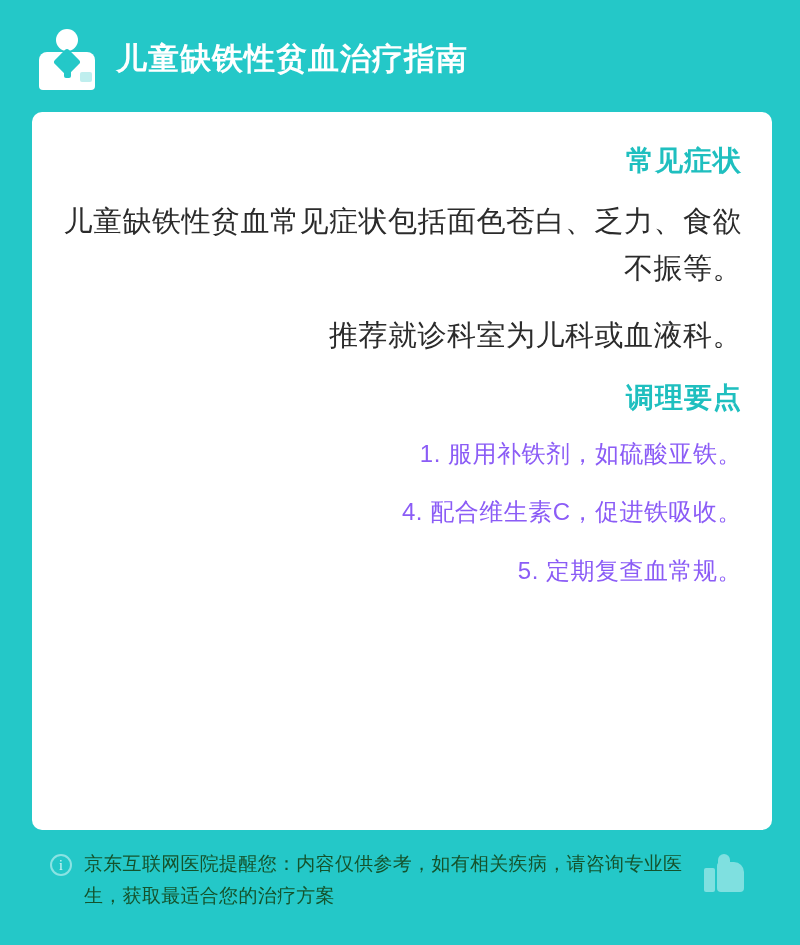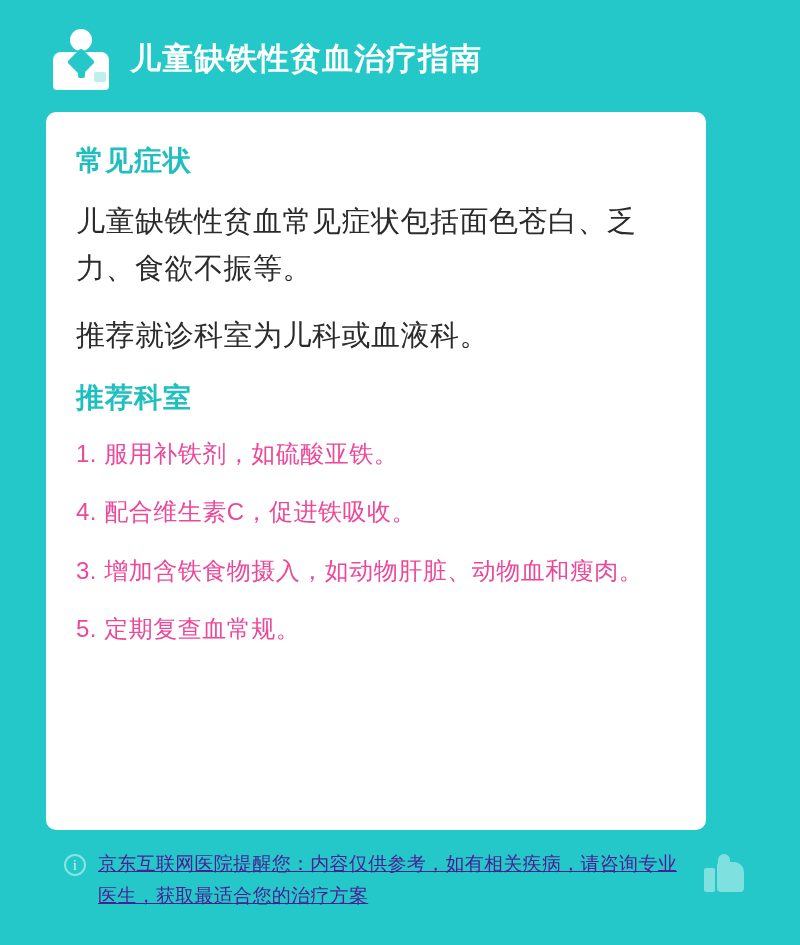--- a/index.html
+++ b/index.html
@@ -11,21 +11,21 @@
     height: 945px;
     background: #24c8c8;
     font-family: "Liberation Sans", sans-serif;
     overflow: hidden;
   }
   .page {
     position: relative;
     width: 800px;
     height: 945px;
     box-sizing: border-box;
-    padding: 28px 30px 0 46px;
+    padding: 28px 30px 0 32px;
   }
   .header {
     display: flex;
     align-items: flex-start;
     gap: 18px;
     padding-left: 4px;
     margin-bottom: 22px;
   }
   .doctor-icon {
     width: 62px;
@@ -39,22 +39,23 @@
     font-weight: bold;
     letter-spacing: 1px;
     padding-top: 12px;
     line-height: 1.2;
   }
   .card {
     background: #ffffff;
     border-radius: 10px;
     padding: 26px 30px 34px 30px;
     box-sizing: border-box;
-    width: 660px;
+    width: 740px;
     min-height: 718px;
+    text-align: right;
   }
   .section-title {
     color: #1fbfbf;
     font-size: 28px;
     font-weight: bold;
     margin: 12px 0 18px 0;
     letter-spacing: 1px;
   }
   .section-title:first-child {
     margin-top: 4px;
@@ -65,21 +66,21 @@
     line-height: 1.62;
     margin: 0 0 20px 0;
     letter-spacing: 0.5px;
   }
   .list {
     margin: 0;
     padding: 0;
     list-style: none;
   }
   .list-item {
-    color: #ec4899;
+    color: #8b5cf6;
     font-size: 24px;
     line-height: 1.6;
     margin-bottom: 20px;
     letter-spacing: 0.5px;
   }
   .footer {
     display: flex;
     align-items: flex-start;
     gap: 12px;
     padding: 18px 26px 0 18px;
@@ -93,25 +94,24 @@
     color: #d9f7f7;
     font-size: 14px;
     line-height: 20px;
     text-align: center;
     font-family: "Liberation Serif", serif;
     margin-top: 6px;
     box-sizing: border-box;
   }
   .footer-text {
     flex: 1 1 auto;
-    color: #4c1d95;
+    color: #14532d;
     font-size: 19px;
     line-height: 1.7;
     letter-spacing: 0.3px;
-    text-decoration: underline;
   }
   .thumb-icon {
     flex: 0 0 40px;
     width: 40px;
     height: 40px;
     position: relative;
     margin-top: 6px;
   }
   
   .doc-head {
@@ -189,25 +189,24 @@
     <div class="title">儿童缺铁性贫血治疗指南</div>
   </div>
 
   <div class="card">
 
     <div class="section-title">常见症状</div>
     <p class="body-text">儿童缺铁性贫血常见症状包括面色苍白、乏力、食欲不振等。</p>
 
     <p class="body-text">推荐就诊科室为儿科或血液科。</p>
 
-    <div class="section-title">推荐科室</div>
+    <div class="section-title">调理要点</div>
     <ul class="list">
       <li class="list-item">1. 服用补铁剂，如硫酸亚铁。</li>
       <li class="list-item">4. 配合维生素C，促进铁吸收。</li>
-      <li class="list-item">3. 增加含铁食物摄入，如动物肝脏、动物血和瘦肉。</li>
       <li class="list-item">5. 定期复查血常规。</li>
     </ul>
 
   </div>
 
   <div class="footer">
     <div class="info-icon">i</div>
     <div class="footer-text">京东互联网医院提醒您：内容仅供参考，如有相关疾病，请咨询专业医生，获取最适合您的治疗方案</div>
     <div class="thumb-icon">
       <div class="thumb-pad"></div>

